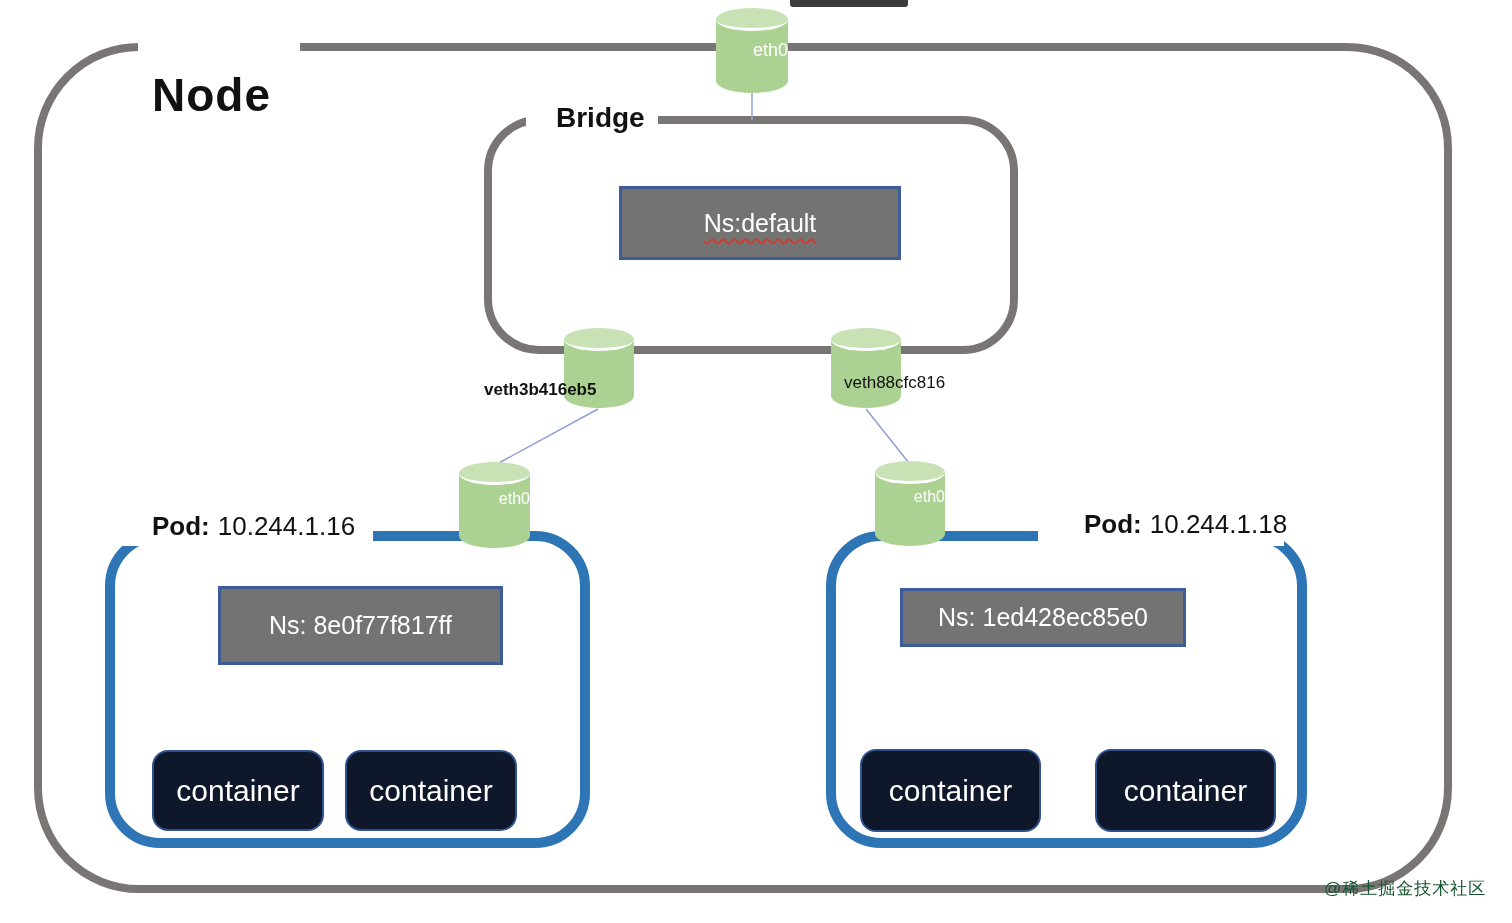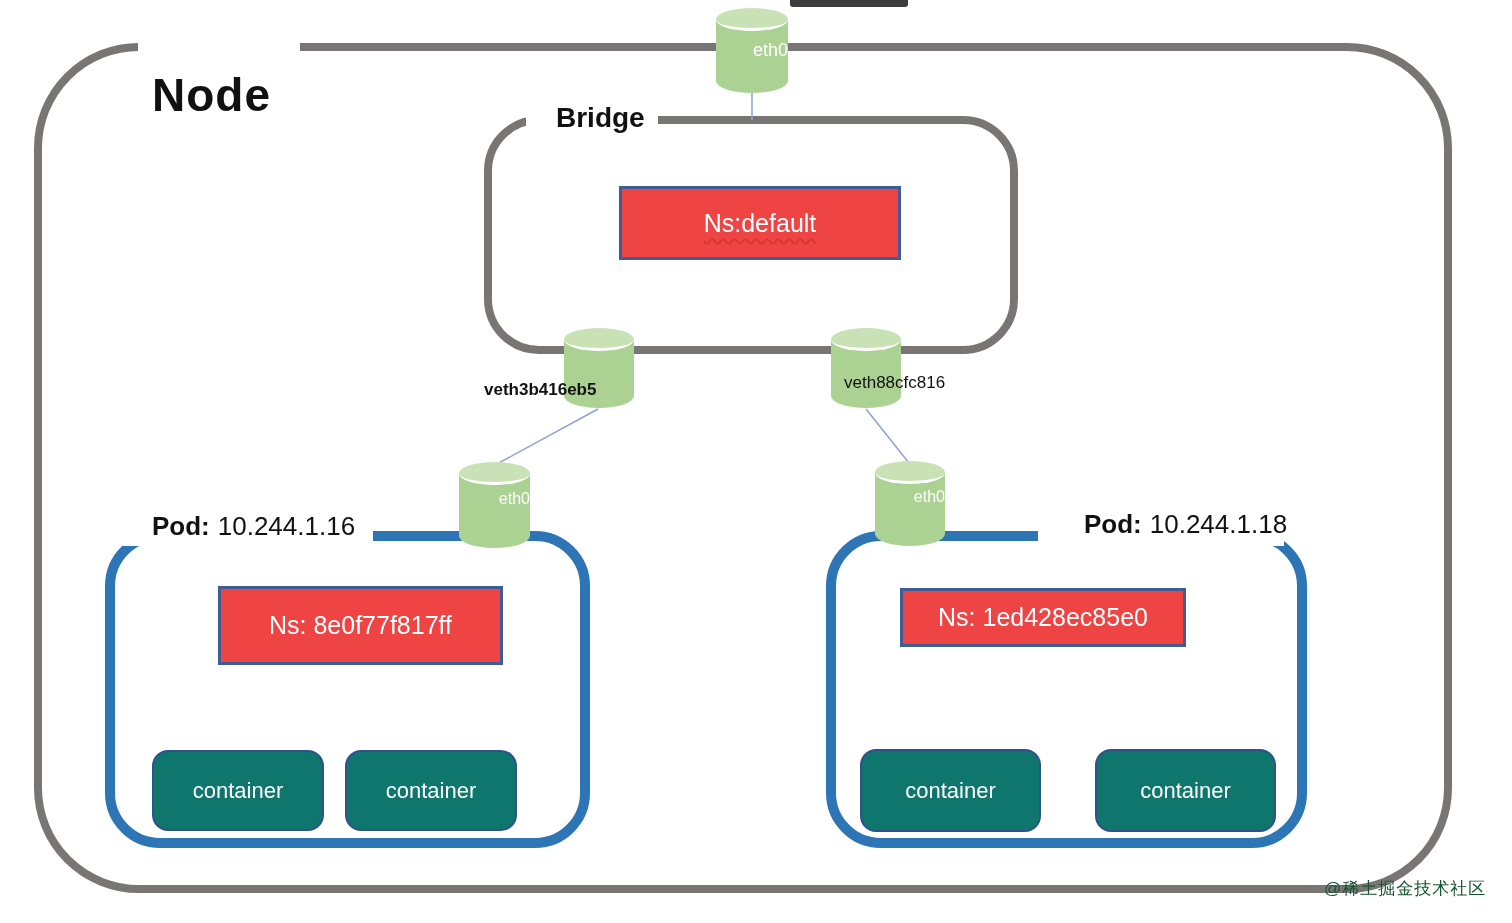--- a/index.html
+++ b/index.html
@@ -28,32 +28,32 @@
   .bridge-label{left:556px;top:102px;font-size:28px;font-weight:bold;}
   .pod-label{font-size:26px;}
   .pod-label b{font-weight:bold;margin-right:8px;}
   .pod-label.left{left:152px;top:511px;}
   .pod-label.right{left:1048px;top:509px;margin-left:36px;}
   .veth-label{font-size:17px;z-index:6;}
   .veth-label.left{left:484px;top:380px;font-weight:bold;}
   .veth-label.right{left:844px;top:373px;}
   
   .ns-box{
-    position:absolute;z-index:4;box-sizing:border-box;background:#ef4444;
+    position:absolute;z-index:4;box-sizing:border-box;background:#737373;
     border:3px solid #3e5c96;color:#ffffff;display:flex;align-items:center;justify-content:center;
     font-size:25px;
   }
   .ns-default{left:619px;top:186px;width:282px;height:74px;}
   .ns-default span{text-decoration:underline;text-decoration-style:wavy;text-decoration-color:#d5392b;text-decoration-thickness:2px;text-underline-offset:6px;}
   .ns-left{left:218px;top:586px;width:285px;height:79px;}
   .ns-right{left:900px;top:588px;width:286px;height:59px;}
   
   .container-chip{
-    position:absolute;z-index:4;box-sizing:border-box;background:#0f766e;border:2px solid #2f528f;
-    border-radius:16px;color:#ffffff;display:flex;align-items:center;justify-content:center;font-size:22px;
+    position:absolute;z-index:4;box-sizing:border-box;background:#0f172a;border:2px solid #2f528f;
+    border-radius:16px;color:#ffffff;display:flex;align-items:center;justify-content:center;font-size:30px;
   }
   .cl1{left:152px;top:750px;width:172px;height:81px;}
   .cl2{left:345px;top:750px;width:172px;height:81px;}
   .cr1{left:860px;top:749px;width:181px;height:83px;}
   .cr2{left:1095px;top:749px;width:181px;height:83px;}
   
   .cyl{position:absolute;z-index:5;}
   .cyl-body{position:absolute;left:0;right:0;top:11px;bottom:0;background:#abd293;border-radius:0 0 50% 50%/0 0 12px 12px;}
   .cyl-top{position:absolute;left:0;right:0;top:0;height:23px;background:#c9e2b5;border-radius:50%;border-bottom:3px solid #ffffff;box-sizing:border-box;}
   .cyl-label{position:absolute;left:0;right:0;top:38%;text-align:right;color:#ffffff;z-index:2;}

